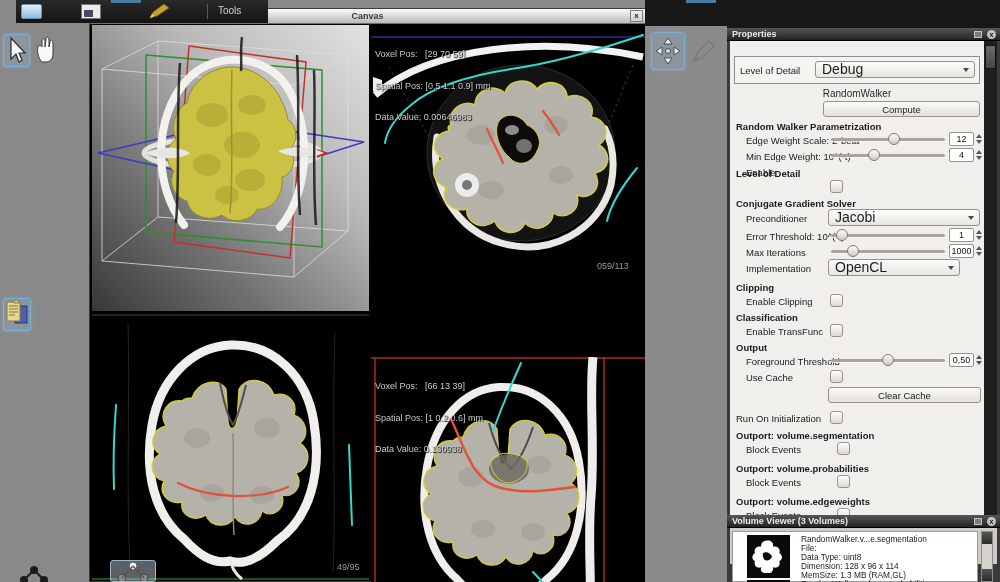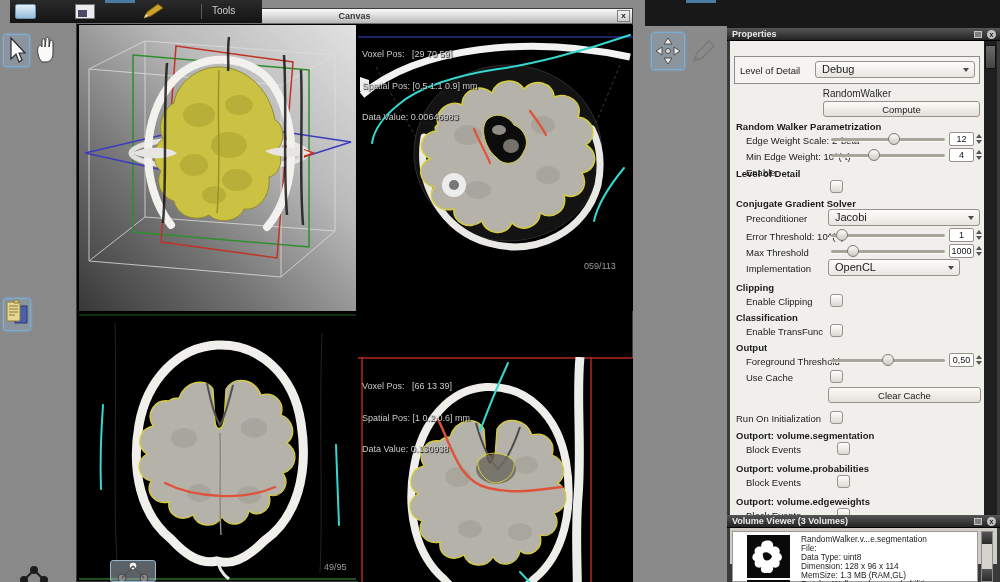--- a/index.html
+++ b/index.html
@@ -1,37 +1,37 @@
 <!DOCTYPE html>
 <html style="--seg: #d7cd3a; --red: #e0523a; --cyan: #35d8cf; --sel: #7ab0d8;"><head>
 <meta charset="utf-8">
 <style>
   * { margin:0; padding:0; box-sizing:border-box; }
   html,body { width:1000px; height:582px; overflow:hidden; background:#898989;
               font-family:"Liberation Sans", sans-serif; position:relative; }
   .abs { position:absolute; }
 
   
-  #topbar-left { left:10px; top:0; width:252px; height:23px; background:linear-gradient(#2a2a2a,#141414); z-index:30; }
+  #topbar-left { left:16px; top:0; width:252px; height:23px; background:linear-gradient(#2a2a2a,#141414); z-index:30; }
   #topbar-right { left:645px; top:0; width:355px; height:28px; background:#181818; z-index:25; }
   .menu-dash { height:3px; background:#4a7ca3; top:0; }
 
   .tbicon { top:4px; height:15px; }
   #icon-newdoc { left:5px; width:21px; background:linear-gradient(#e3f0fa,#94bcd9); border:1px solid #6e93b5; border-radius:2px; }
   #icon-save { left:65px; width:20px; background:#ececec; border:1px solid #777; }
   #icon-save .inner { position:absolute; left:2px; bottom:1px; width:9px; height:7px; background:#4a4a66; }
   #sep1 { left:191px; top:4px; width:1px; height:15px; background:#5a5a5a; }
   #tools-label { left:202px; top:5px; color:#cfcfcf; font-size:10px; }
 
   
   .toolbtn { border-radius:3px; }
   .selected-tool { border:1px solid var(--sel); background:rgba(140,180,215,0.28); box-shadow:0 0 3px rgba(130,180,220,.8); }
 
   
-  #canvas-window { left:76px; top:8px; width:557px; height:574px; background:#000; border:1px solid #3c3c3c; z-index:20; }
+  #canvas-window { left:89px; top:8px; width:557px; height:574px; background:#000; border:1px solid #3c3c3c; z-index:20; }
   #canvas-titlebar { left:0; top:0; width:555px; height:15px;
      background:linear-gradient(#fbfbfb,#b9b9b9); border-bottom:1px solid #6e6e6e;
      color:#3c3c3c; font-size:9px; font-weight:bold; text-align:center; line-height:15px; }
   #canvas-close { right:2px; top:1px; width:13px; height:12px; background:linear-gradient(#f2f2f2,#cdcdcd);
      border:1px solid #7d7d7d; font-size:8px; line-height:10px; text-align:center; color:#222; }
 
   .viewport { background:#000; overflow:hidden; }
   #vp-3d { left:2px; top:16px; width:277px; height:286px;
      background:linear-gradient(225deg,#e2e2e2 0%,#b9b9b9 35%,#6f6f6f 70%,#383838 100%); }
   #vp-tr { left:281px; top:16px; width:275px; height:286px; }
@@ -55,21 +55,21 @@
   .wicon-x  { position:absolute; right:4px; top:2px; width:9px; height:9px; border-radius:50%; background:#c3c3c3;
               color:#1a1a1a; font-size:7px; line-height:9px; text-align:center; font-weight:bold; }
 
   #prop-content { position:absolute; left:3px; top:13px; width:254px; height:474px; background:#f1efeb; }
   #prop-scrollbar { position:absolute; right:3px; top:13px; width:13px; height:474px; background:#1f1f1f; }
   #prop-scroll-thumb { position:absolute; left:1px; top:4px; width:11px; height:24px; background:linear-gradient(#6a6a6a,#454545); border:1px solid #111; }
 
   .lbl { position:absolute; font-size:9.5px; color:#1b1b1b; white-space:nowrap; }
   .sec { font-weight:bold; }
   .combo { position:absolute; height:17px; background:linear-gradient(#fdfdfc,#e8e5df); border:1px solid #97928a;
-           border-radius:3px; font-size:11px; color:#1b1b1b; line-height:15px; padding-left:6px; }
+           border-radius:3px; font-size:14px; color:#1b1b1b; line-height:15px; padding-left:6px; }
   .chev { position:absolute; right:5px; top:6px; width:0; height:0;
           border-left:3.5px solid transparent; border-right:3.5px solid transparent; border-top:4.5px solid #4a4a4a; }
   .slider { position:absolute; height:13px; }
   .slider .track { position:absolute; left:0; right:0; top:5px; height:3px; background:#a8a49c; border-radius:2px; box-shadow:0 1px 0 rgba(255,255,255,.7); }
   .slider .thumb { position:absolute; top:0; width:12px; height:12px; margin-left:-6px; border-radius:50%;
           background:linear-gradient(#fbfbfa,#cecbc4); border:1px solid #7e7a72; }
   .spin { position:absolute; width:34px; height:14px; }
   .spin .val { position:absolute; left:0; top:0; width:25px; height:14px; background:#fff; border:1px solid #97928a;
           border-radius:2px; font-size:9px; text-align:center; line-height:12px; color:#111; }
   .spin .arrows { position:absolute; right:0; top:0; width:8px; height:14px; }
@@ -393,21 +393,21 @@
       <div class="thumb" style="left:10%;"></div>
     </div>
     <div class="spin" style="left:219px; top:187px;">
       <div class="val">1</div>
       <div class="arrows">
           <div class="up"></div>
           <div class="down"></div>
         </div>
     </div>
 
-    <div class="lbl" style="left:16px; top:206px;">Max Threshold</div>
+    <div class="lbl" style="left:16px; top:206px;">Max Iterations</div>
     <div class="slider" style="left:101px; top:204px; width:114px;">
       <div class="track"></div>
       <div class="thumb" style="left:19%;"></div>
     </div>
     <div class="spin" style="left:219px; top:203px;">
       <div class="val">1000</div>
       <div class="arrows">
           <div class="up"></div>
           <div class="down"></div>
         </div>

